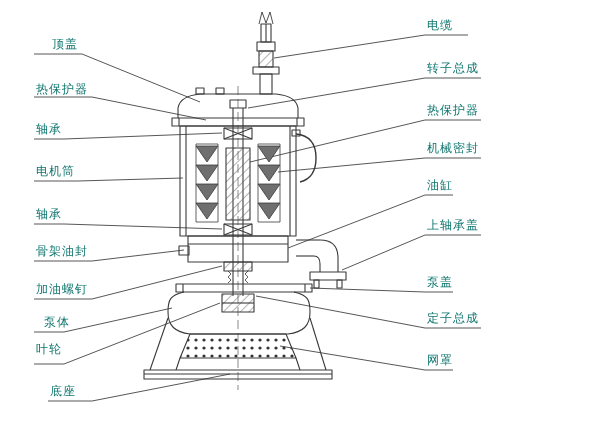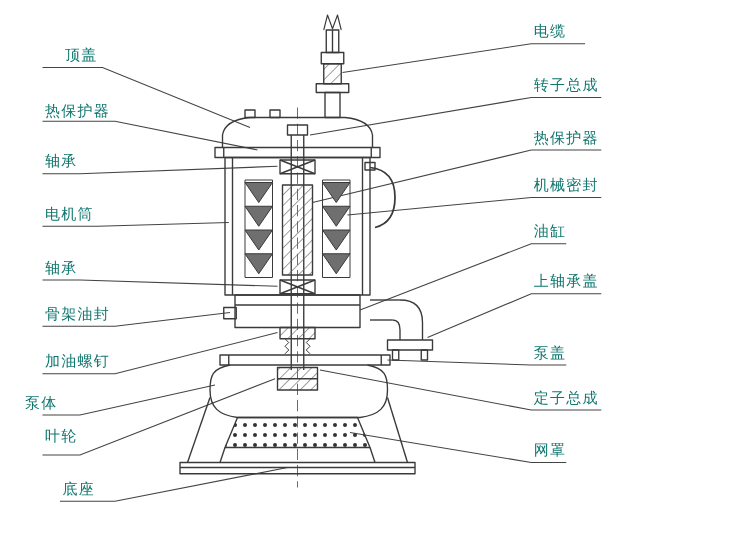--- a/index.html
+++ b/index.html
@@ -158,21 +158,21 @@
     </g>
   </svg>
 
   <div class="lbl" style="left:52px;top:37px">顶盖</div>
   <div class="lbl" style="left:36px;top:82px">热保护器</div>
   <div class="lbl" style="left:36px;top:122px">轴承</div>
   <div class="lbl" style="left:36px;top:164px">电机筒</div>
   <div class="lbl" style="left:36px;top:207px">轴承</div>
   <div class="lbl" style="left:36px;top:244px">骨架油封</div>
   <div class="lbl" style="left:36px;top:282px">加油螺钉</div>
-  <div class="lbl" style="left:20px;top:315px">泵体</div>
+  <div class="lbl" style="left:44px;top:315px">泵体</div>
   <div class="lbl" style="left:36px;top:342px">叶轮</div>
   <div class="lbl" style="left:50px;top:384px">底座</div>
 
   <div class="lbl" style="left:427px;top:18px">电缆</div>
   <div class="lbl" style="left:427px;top:61px">转子总成</div>
   <div class="lbl" style="left:427px;top:103px">热保护器</div>
   <div class="lbl" style="left:427px;top:141px">机械密封</div>
   <div class="lbl" style="left:427px;top:178px">油缸</div>
   <div class="lbl" style="left:427px;top:218px">上轴承盖</div>
   <div class="lbl" style="left:427px;top:275px">泵盖</div>

